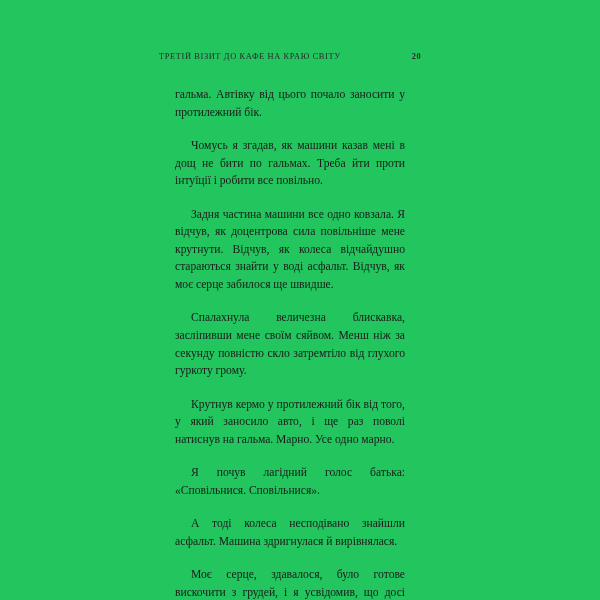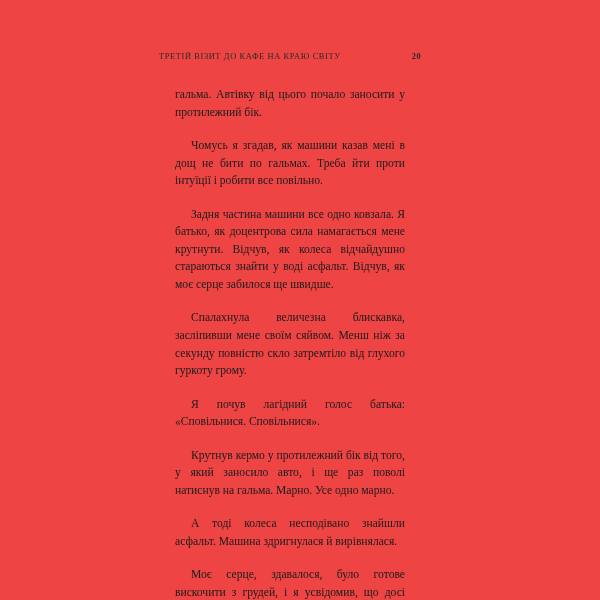--- a/index.html
+++ b/index.html
@@ -11,21 +11,21 @@
     width: 600px;
     height: 600px;
     overflow: hidden;
     font-family: "Liberation Serif", "DejaVu Serif", serif;
     color: #1b1b1b;
   }
   .page {
     position: relative;
     width: 600px;
     height: 600px;
-    background: #ef4444;
+    background: #22c55e;
     box-sizing: border-box;
   }
   .text-block {
     position: absolute;
     left: 159px;
     top: 52px;
     width: 262px;
   }
   .running-head {
     display: flex;
@@ -75,22 +75,22 @@
   <div class="text-block">
 
     <div class="running-head">
       <span class="title">ТРЕТІЙ ВІЗИТ ДО КАФЕ НА КРАЮ СВІТУ</span>
       <span class="folio">20</span>
     </div>
 
     <div class="body-copy">
         <p class="continued">гальма. Автівку від цього почало заносити у протилежний бік.</p>
         <p>Чомусь я згадав, як машини казав мені в дощ не бити по гальмах. Треба йти проти інтуїції і робити все повільно.</p>
-        <p>Задня частина машини все одно ковзала. Я батько, як доцентрова сила намагається мене крутнути. Відчув, як колеса відчайдушно стараються знайти у воді асфальт. Відчув, як моє серце забилося ще швидше.</p>
+        <p>Задня частина машини все одно ковзала. Я відчув, як доцентрова сила повільніше мене крутнути. Відчув, як колеса відчайдушно стараються знайти у воді асфальт. Відчув, як моє серце забилося ще швидше.</p>
         <p>Спалахнула величезна блискавка, засліпивши мене своїм сяйвом. Менш ніж за секунду повністю скло затремтіло від глухого гуркоту грому.</p>
+        <p>Крутнув кермо у протилежний бік від того, у який заносило авто, і ще раз поволі натиснув на гальма. Марно. Усе одно марно.</p>
         <p>Я почув лагідний голос батька: «Сповільнися. Сповільнися».</p>
-        <p>Крутнув кермо у протилежний бік від того, у який заносило авто, і ще раз поволі натиснув на гальма. Марно. Усе одно марно.</p>
         <p>А тоді колеса несподівано знайшли асфальт. Машина здригнулася й вирівнялася.</p>
         <p>Моє серце, здавалося, було готове вискочити з грудей, і я усвідомив, що досі затамовував</p>
       </div>
 
   </div>
 </div>
 
 </body></html>

